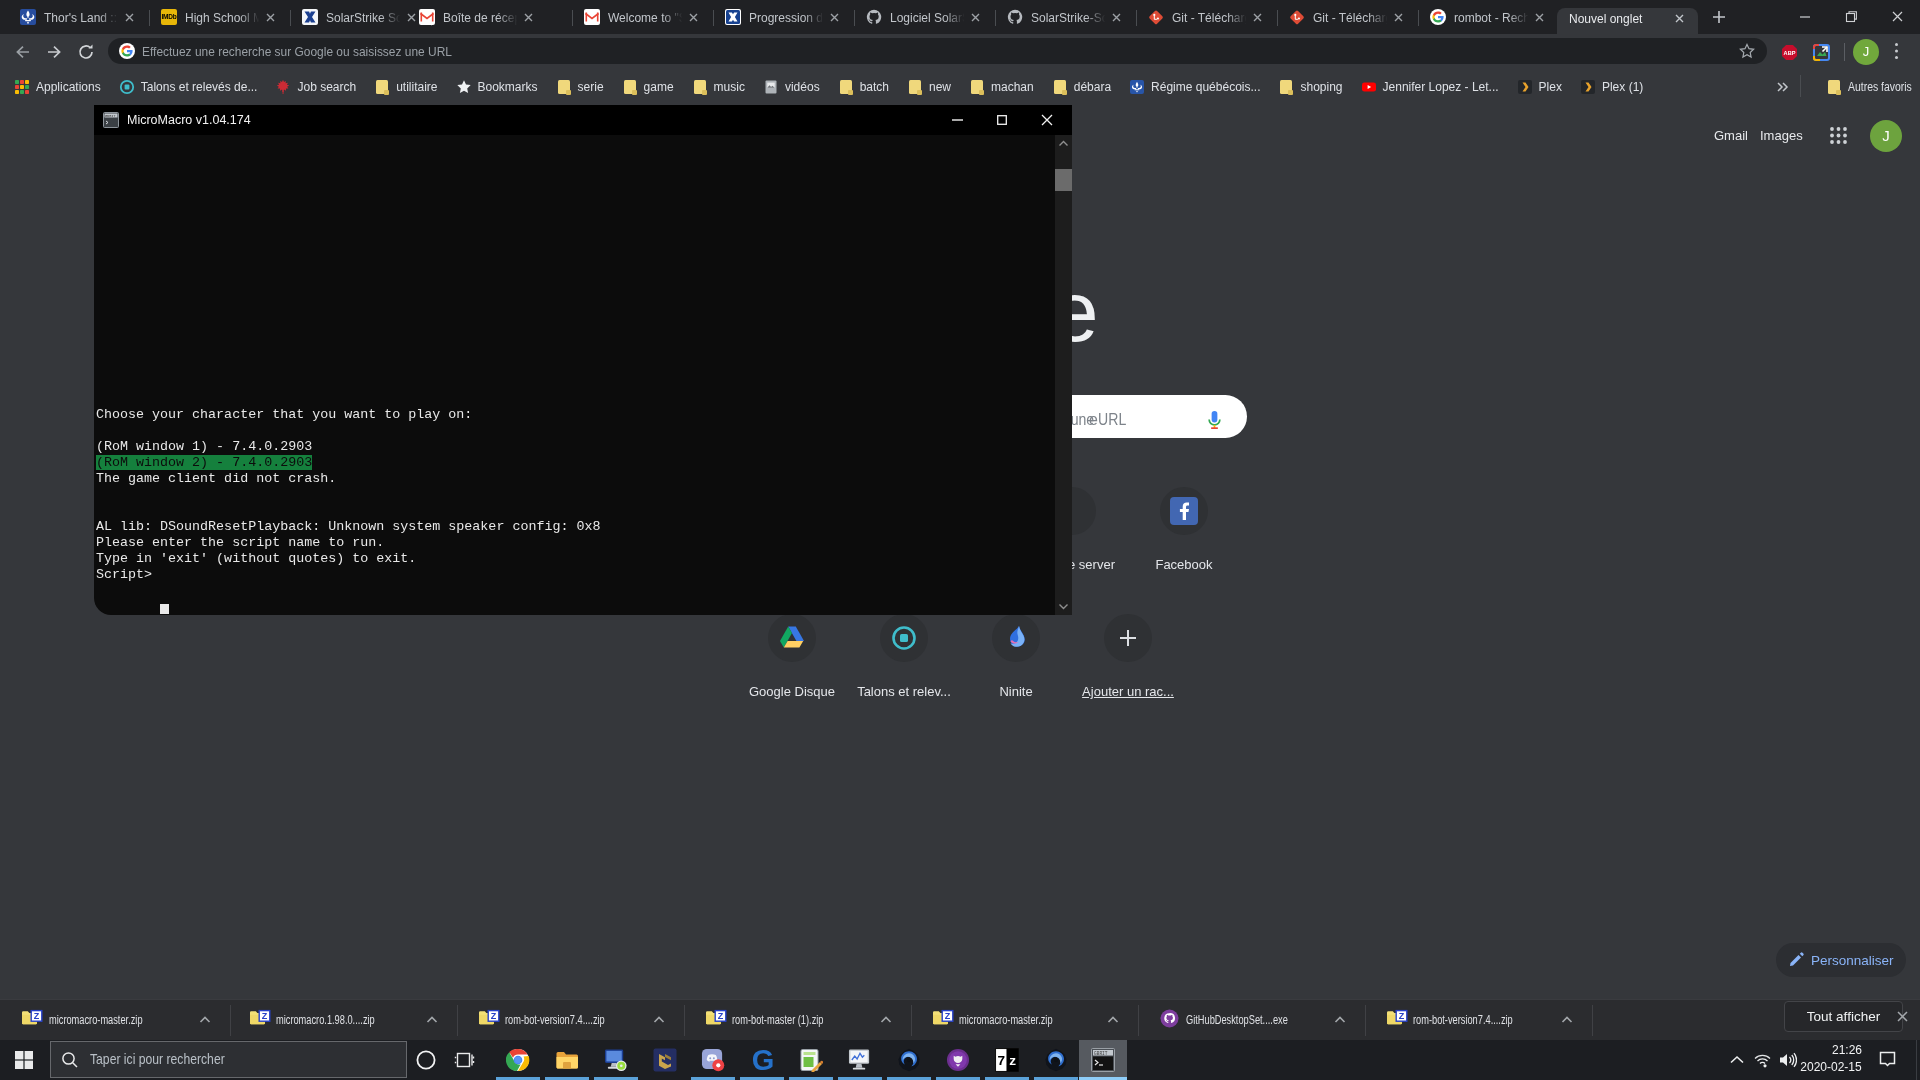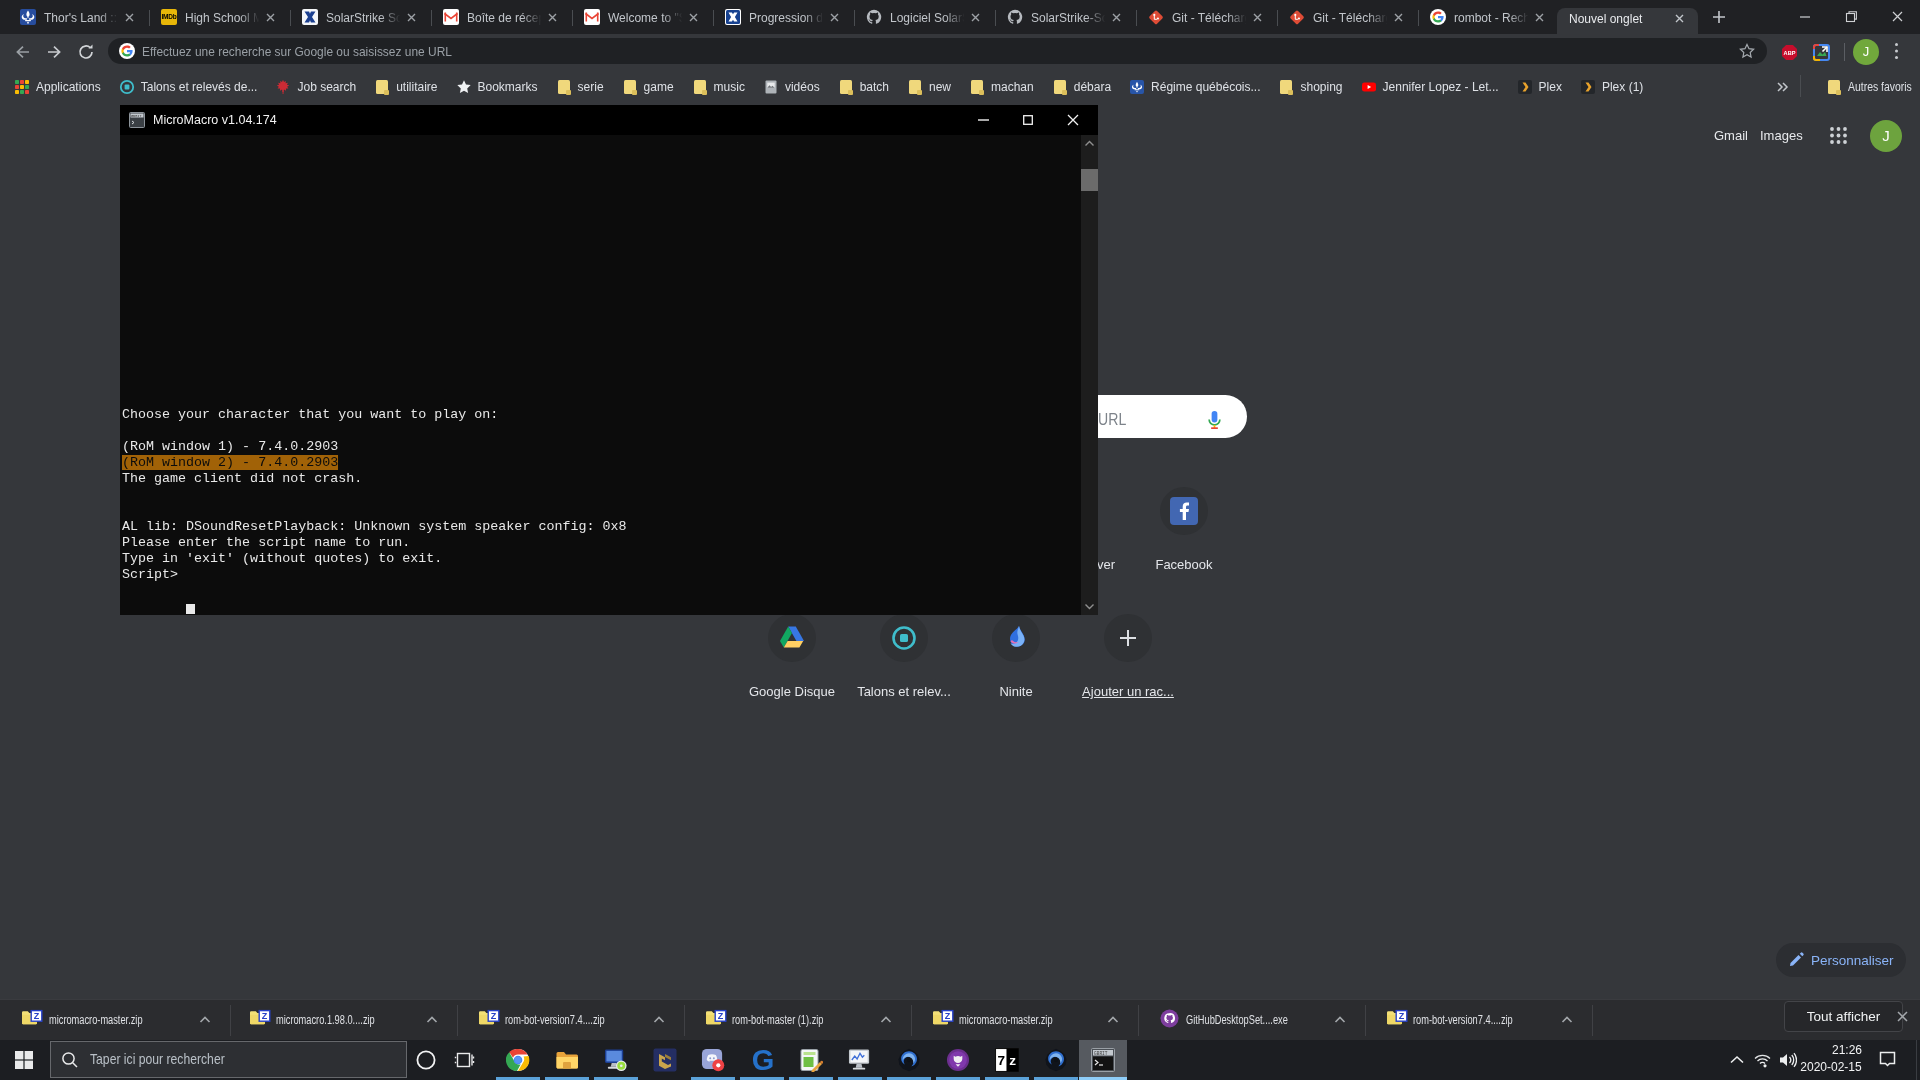--- a/index.html
+++ b/index.html
@@ -16,25 +16,25 @@
 #toolbar{position:absolute;left:0;top:34px;width:1920px;height:36px;background:#35373b;}
 #omni{position:absolute;left:108px;top:4px;width:1659px;height:26px;border-radius:13px;background:#1f2124;}
 
 #bkbar{position:absolute;left:0;top:70px;width:1920px;height:33px;background:#35373b;}
 .bk{display:inline-flex;align-items:center;height:33px;margin-right:18px;}
 .bk .bi{width:16px;height:16px;margin-right:6px;position:relative;flex:none;}
 .bk .bt{font-size:12px;color:#dee1e6;white-space:nowrap;}
 .fold{position:absolute;left:2px;top:1px;width:12px;height:14px;background:#f0d87c;border-radius:1.5px;}
 .fold:before{content:"";position:absolute;right:-1px;bottom:-1px;width:5px;height:5px;background:#dcbf5b;border-radius:1px;}
 
-#conwin{position:absolute;left:120px;top:105px;width:978px;height:510px;background:#0c0c0c;}
+#conwin{position:absolute;left:94px;top:105px;width:978px;height:510px;background:#0c0c0c;border-radius:17px;}
 #contitle{position:absolute;left:0;top:0;width:100%;height:30px;background:#000;}
 #conlog{position:absolute;left:2px;top:302px;font-family:"Liberation Mono",monospace;font-size:13.35px;line-height:16px;color:#e9e9e9;white-space:pre;}
 #conlog .y{color:#f5f53d;}
-#conlog .inv{background:#a16207;color:#0c0c0c;}
+#conlog .inv{background:#15803d;color:#0c0c0c;}
 #conscroll{position:absolute;right:0;top:30px;width:17px;height:480px;background:#1d1d1d;}
 
 #shelf{position:absolute;left:0;top:999px;width:1920px;height:41px;background:#2b2c2f;border-top:1px solid #3a3b3f;}
 .dl.fn{font-size:12.5px;color:#dfe1e5;white-space:nowrap;transform:scaleX(.74);transform-origin:0 50%;}
 .dsep{position:absolute;top:5px;width:1px;height:31px;background:#404145;}
 
 #taskbar{position:absolute;left:0;top:1040px;width:1920px;height:40px;background:#1c1e22;}
 .tbi{position:absolute;top:8px;width:24px;height:24px;}
 .uline{position:absolute;top:37px;height:3px;background:#5ba2d9;}
 
@@ -156,21 +156,21 @@
           <path d="M2.5 2.5h4.6L8 4.7 8.9 2.5h4.6L10 8l3.5 5.5H8.9L8 11.3 7.1 13.5H2.5L6 8z" fill="#1b3f8f"></path>
         </svg>
     </div>
     <div class="ttl">SolarStrike Sof</div>
     <svg class="cls" viewBox="0 0 13 13">
         <path class="xg" d="M3 3l7 7M10 3l-7 7" fill="none"></path>
       </svg>
   </div>
   <div class="tsep" style="left:431px;"></div>
 
-  <div class="tab" style="left:431px;">
+  <div class="tab" style="left:407px;">
     <div class="fav" style="background:#fff;border-radius:2px;">
       <svg width="16" height="16" viewBox="0 0 16 16">
           <rect x="1.5" y="3.5" width="13" height="9" rx="1" fill="#fff"></rect>
           <path d="M1.5 4.5l6.5 5 6.5-5" stroke="#e94435" stroke-width="1.6" fill="none"></path>
           <rect x="1.5" y="3.5" width="1.6" height="9" fill="#e94435"></rect>
           <rect x="12.9" y="3.5" width="1.6" height="9" fill="#e94435"></rect>
         </svg>
     </div>
     <div class="ttl">Boîte de récep</div>
     <svg class="cls" viewBox="0 0 13 13">

